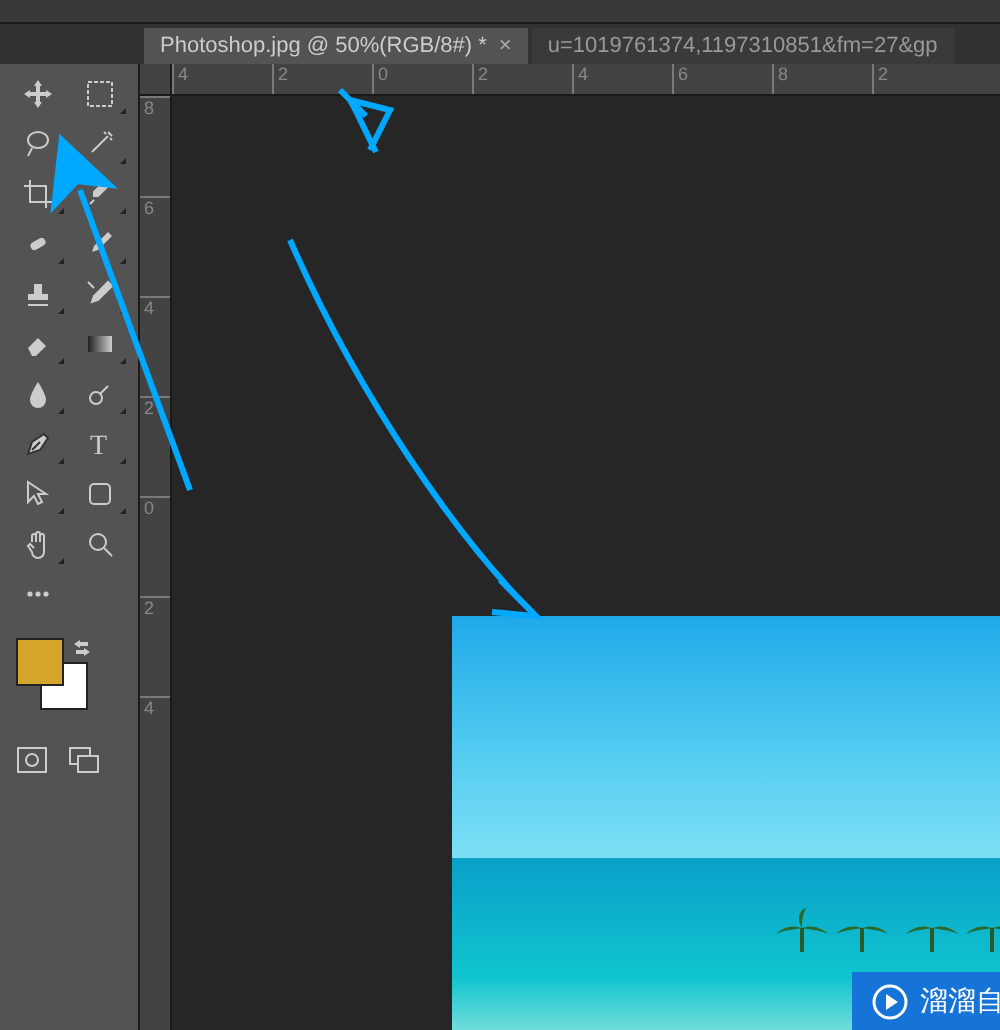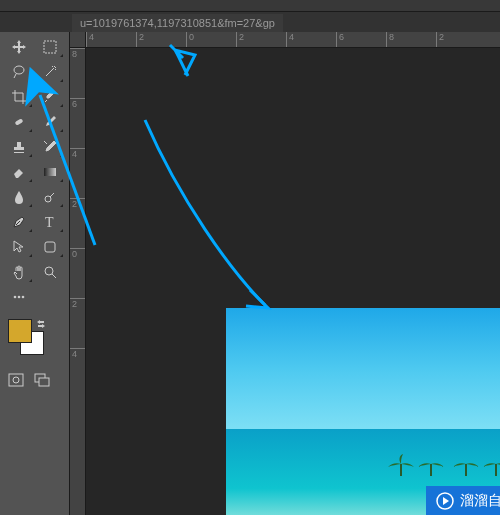--- a/index.html
+++ b/index.html
@@ -196,20 +196,24 @@
   pointer-events: none;
   z-index: 100;
 }
 </style>
 </head>
 <body>
 
 <div class="top-bar"></div>
 
 <div class="tabs-row">
+  <div class="tab">
+    <span>Photoshop.jpg @ 50%(RGB/8#) *</span>
+    <span class="tab-close">×</span>
+  </div>
   <div class="tab inactive">
     <span>u=1019761374,1197310851&amp;fm=27&amp;gp</span>
   </div>
 </div>
 
 <div class="tool-panel">
   <div class="tool-grid">
     <div class="tool-btn">
       <svg viewBox="0 0 16 16">
           <path d="M8 1l2 3h-1v3h3v-1l3 2-3 2v-1h-3v3h1l-2 3-2-3h1v-3h-3v1l-3-2 3-2v1h3v-3h-1z" fill="#ccc"></path>

